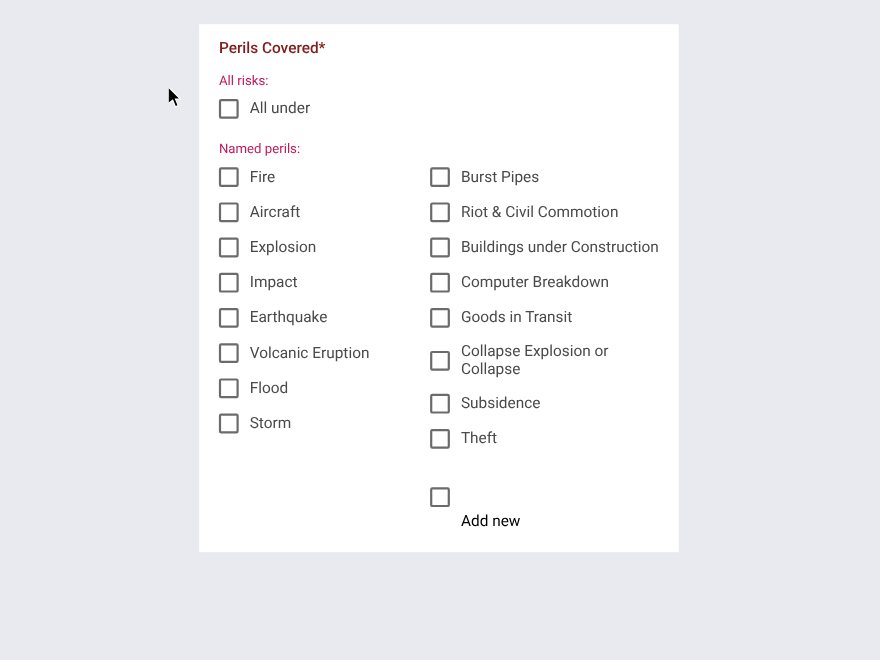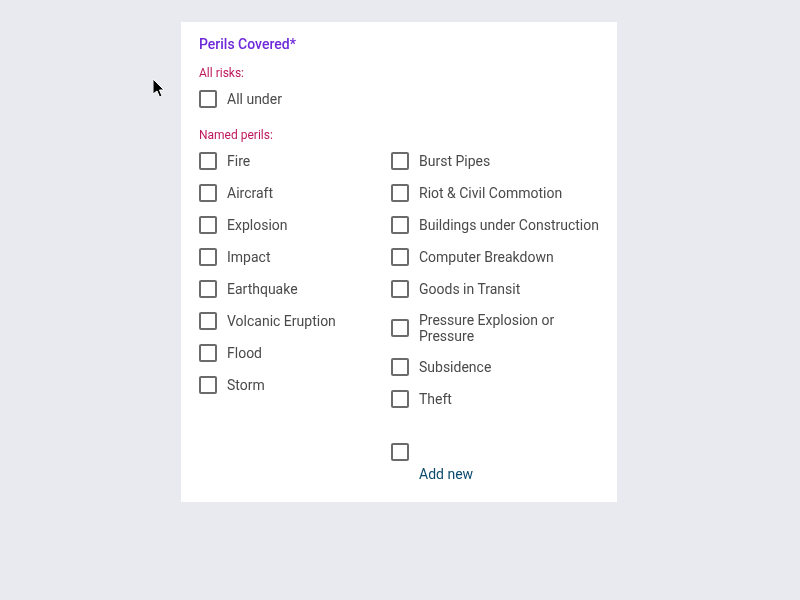--- a/index.html
+++ b/index.html
@@ -13,21 +13,21 @@
     position: absolute;
     left: 181px;
     top: 22px;
     width: 436px;
     background: #ffffff;
     padding: 14px 18px 20px 18px;
   }
   .title {
     font-size: 14px;
     font-weight: 500;
-    color: #6d28d9;
+    color: #7f1d1d;
     margin-bottom: 14px;
   }
   .subhead {
     font-size: 12px;
     color: #be185d;
     margin-bottom: 10px;
   }
   .subhead.named {
     margin-top: 20px;
   }
@@ -57,21 +57,21 @@
     border-radius: 2px;
     background: #fff;
     flex-shrink: 0;
     cursor: pointer;
   }
   .lbl {
     font-size: 14px;
     color: #4a4a4a;
   }
   .lbl.placeholder {
-    color: #0c4a6e;
+    color: #000000;
     margin-top: 44px;
   }
   .cursor {
     position: absolute;
     left: 153px;
     top: 79px;
     pointer-events: none;
   }
   .cursor svg { display: block; }
 </style>
@@ -143,21 +143,21 @@
       <div class="row">
         <span class="cb"></span>
         <span class="lbl">Computer Breakdown</span>
       </div>
       <div class="row">
         <span class="cb"></span>
         <span class="lbl">Goods in Transit</span>
       </div>
       <div class="row">
         <span class="cb"></span>
-        <span class="lbl">Pressure Explosion or Pressure</span>
+        <span class="lbl">Collapse Explosion or Collapse</span>
       </div>
       <div class="row">
         <span class="cb"></span>
         <span class="lbl">Subsidence</span>
       </div>
       <div class="row">
         <span class="cb"></span>
         <span class="lbl">Theft</span>
       </div>
       <div class="row">

